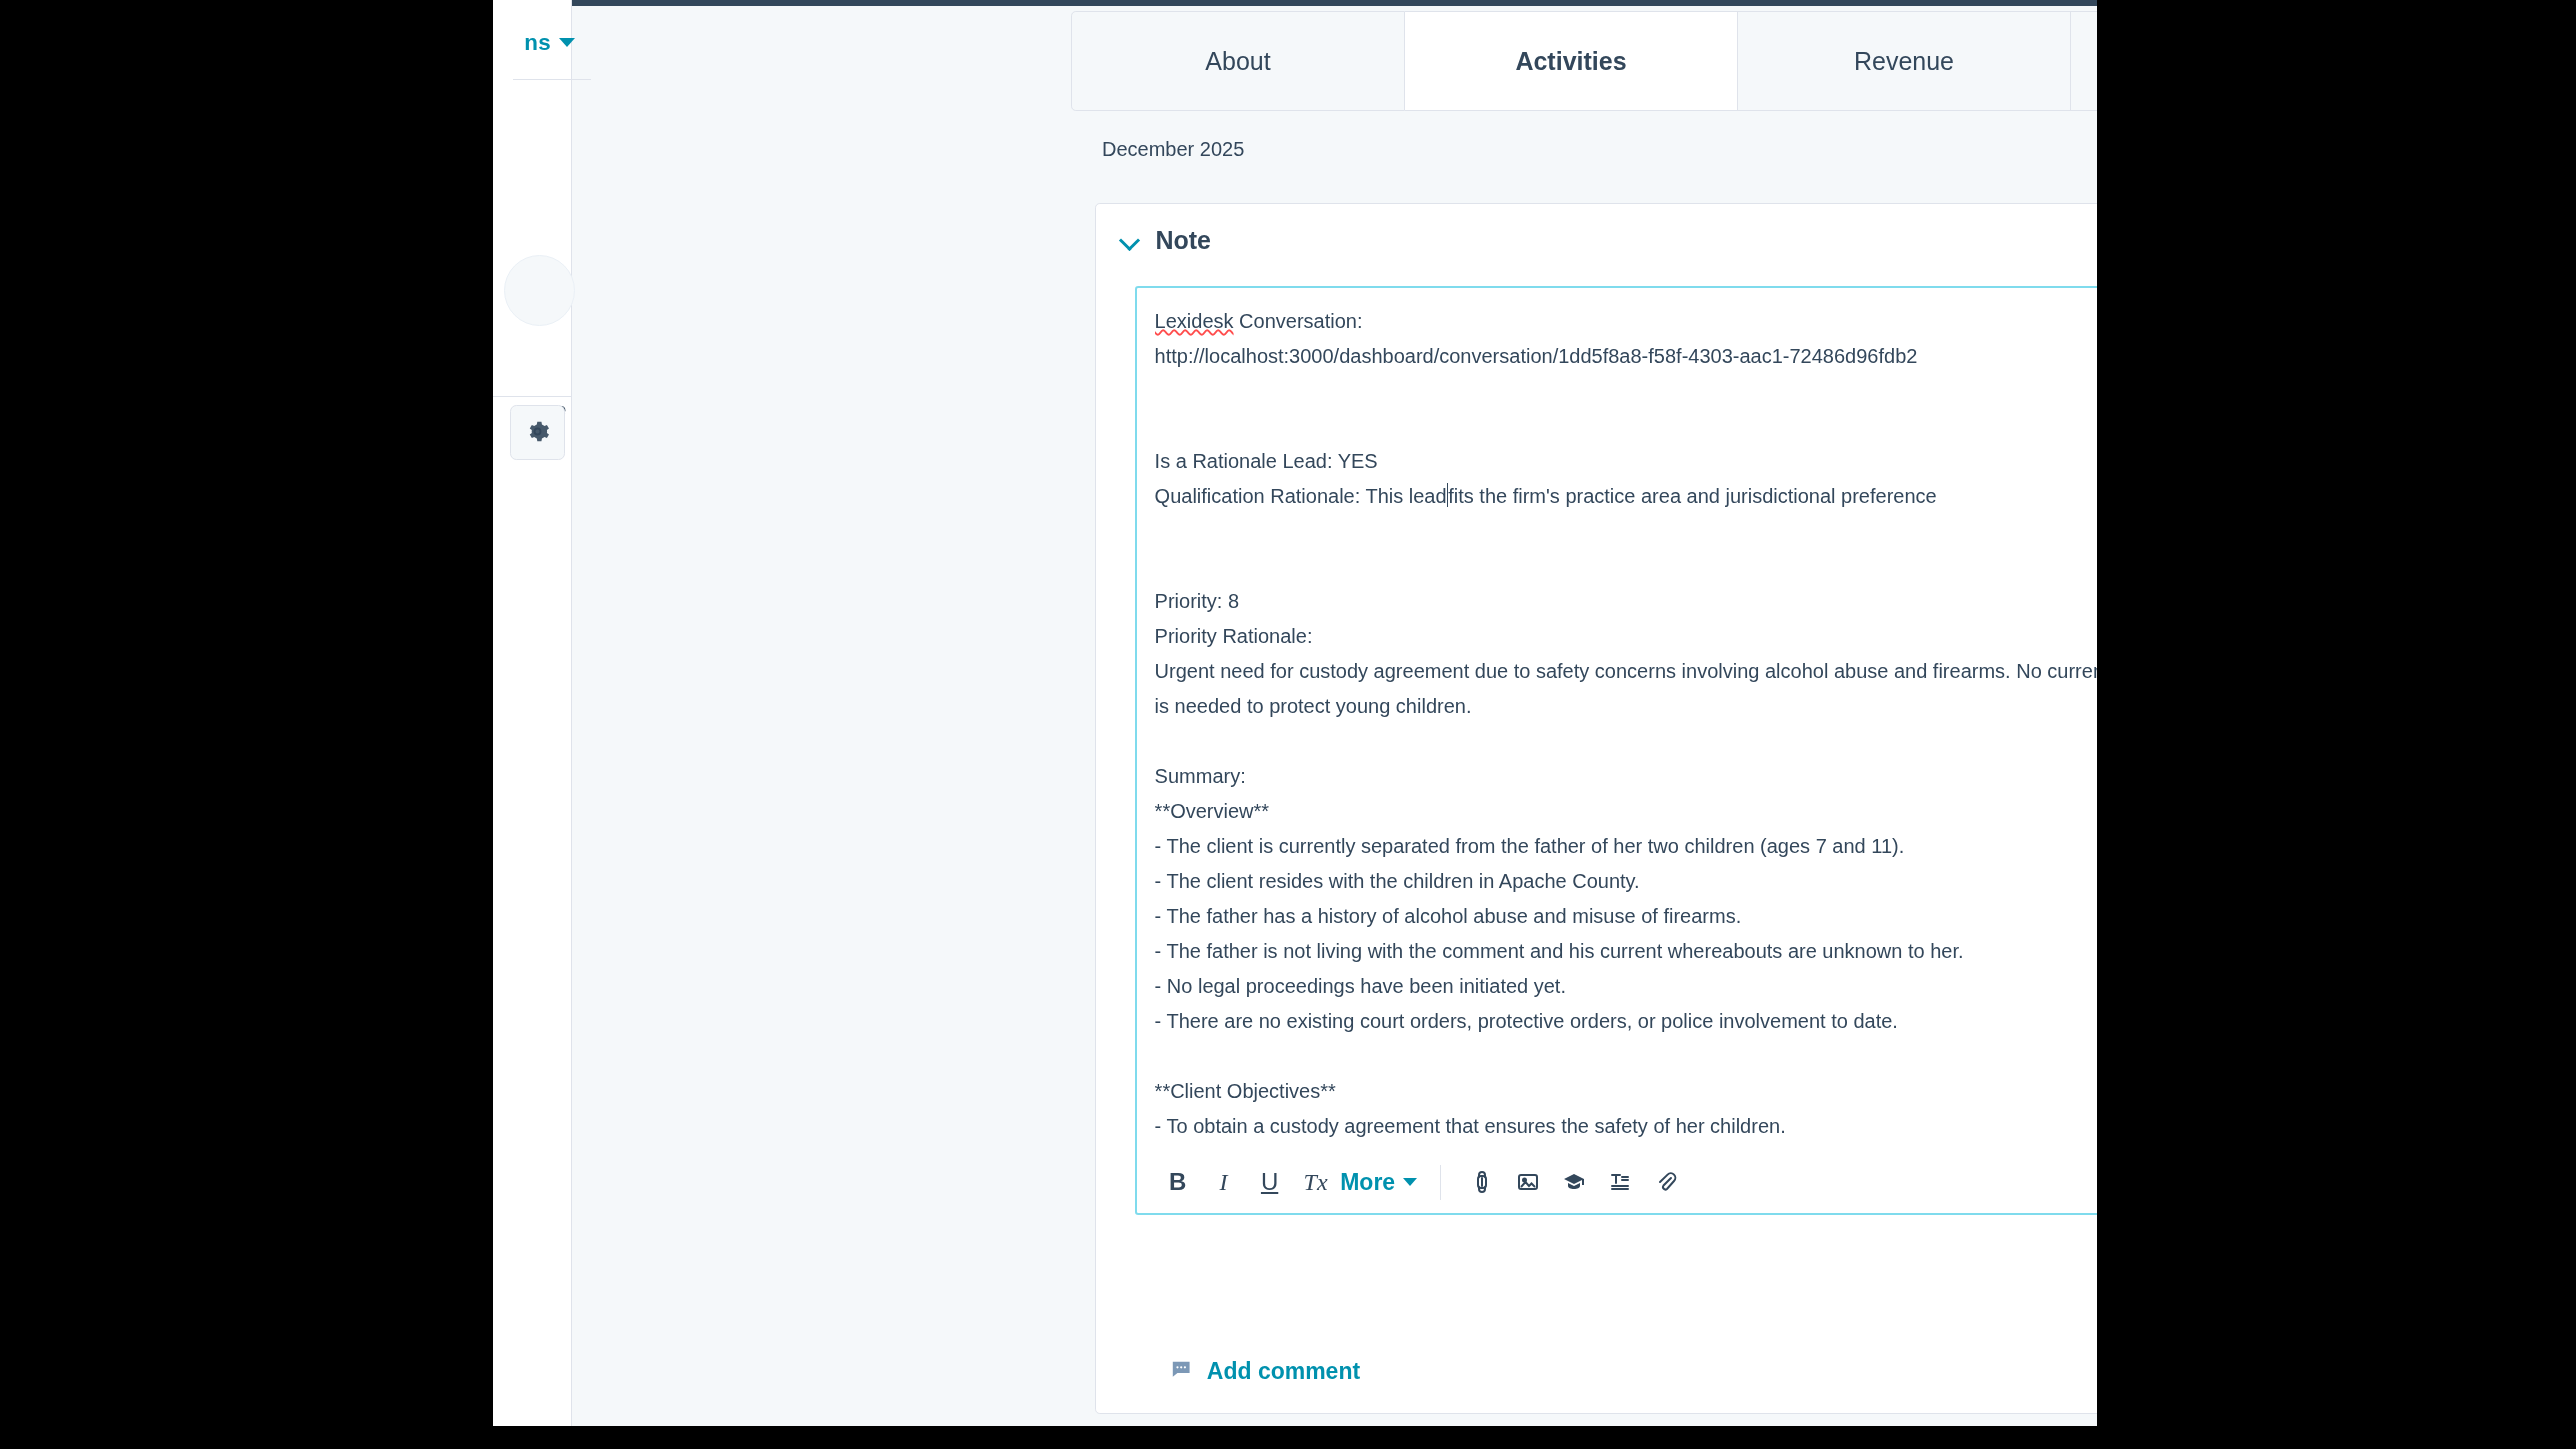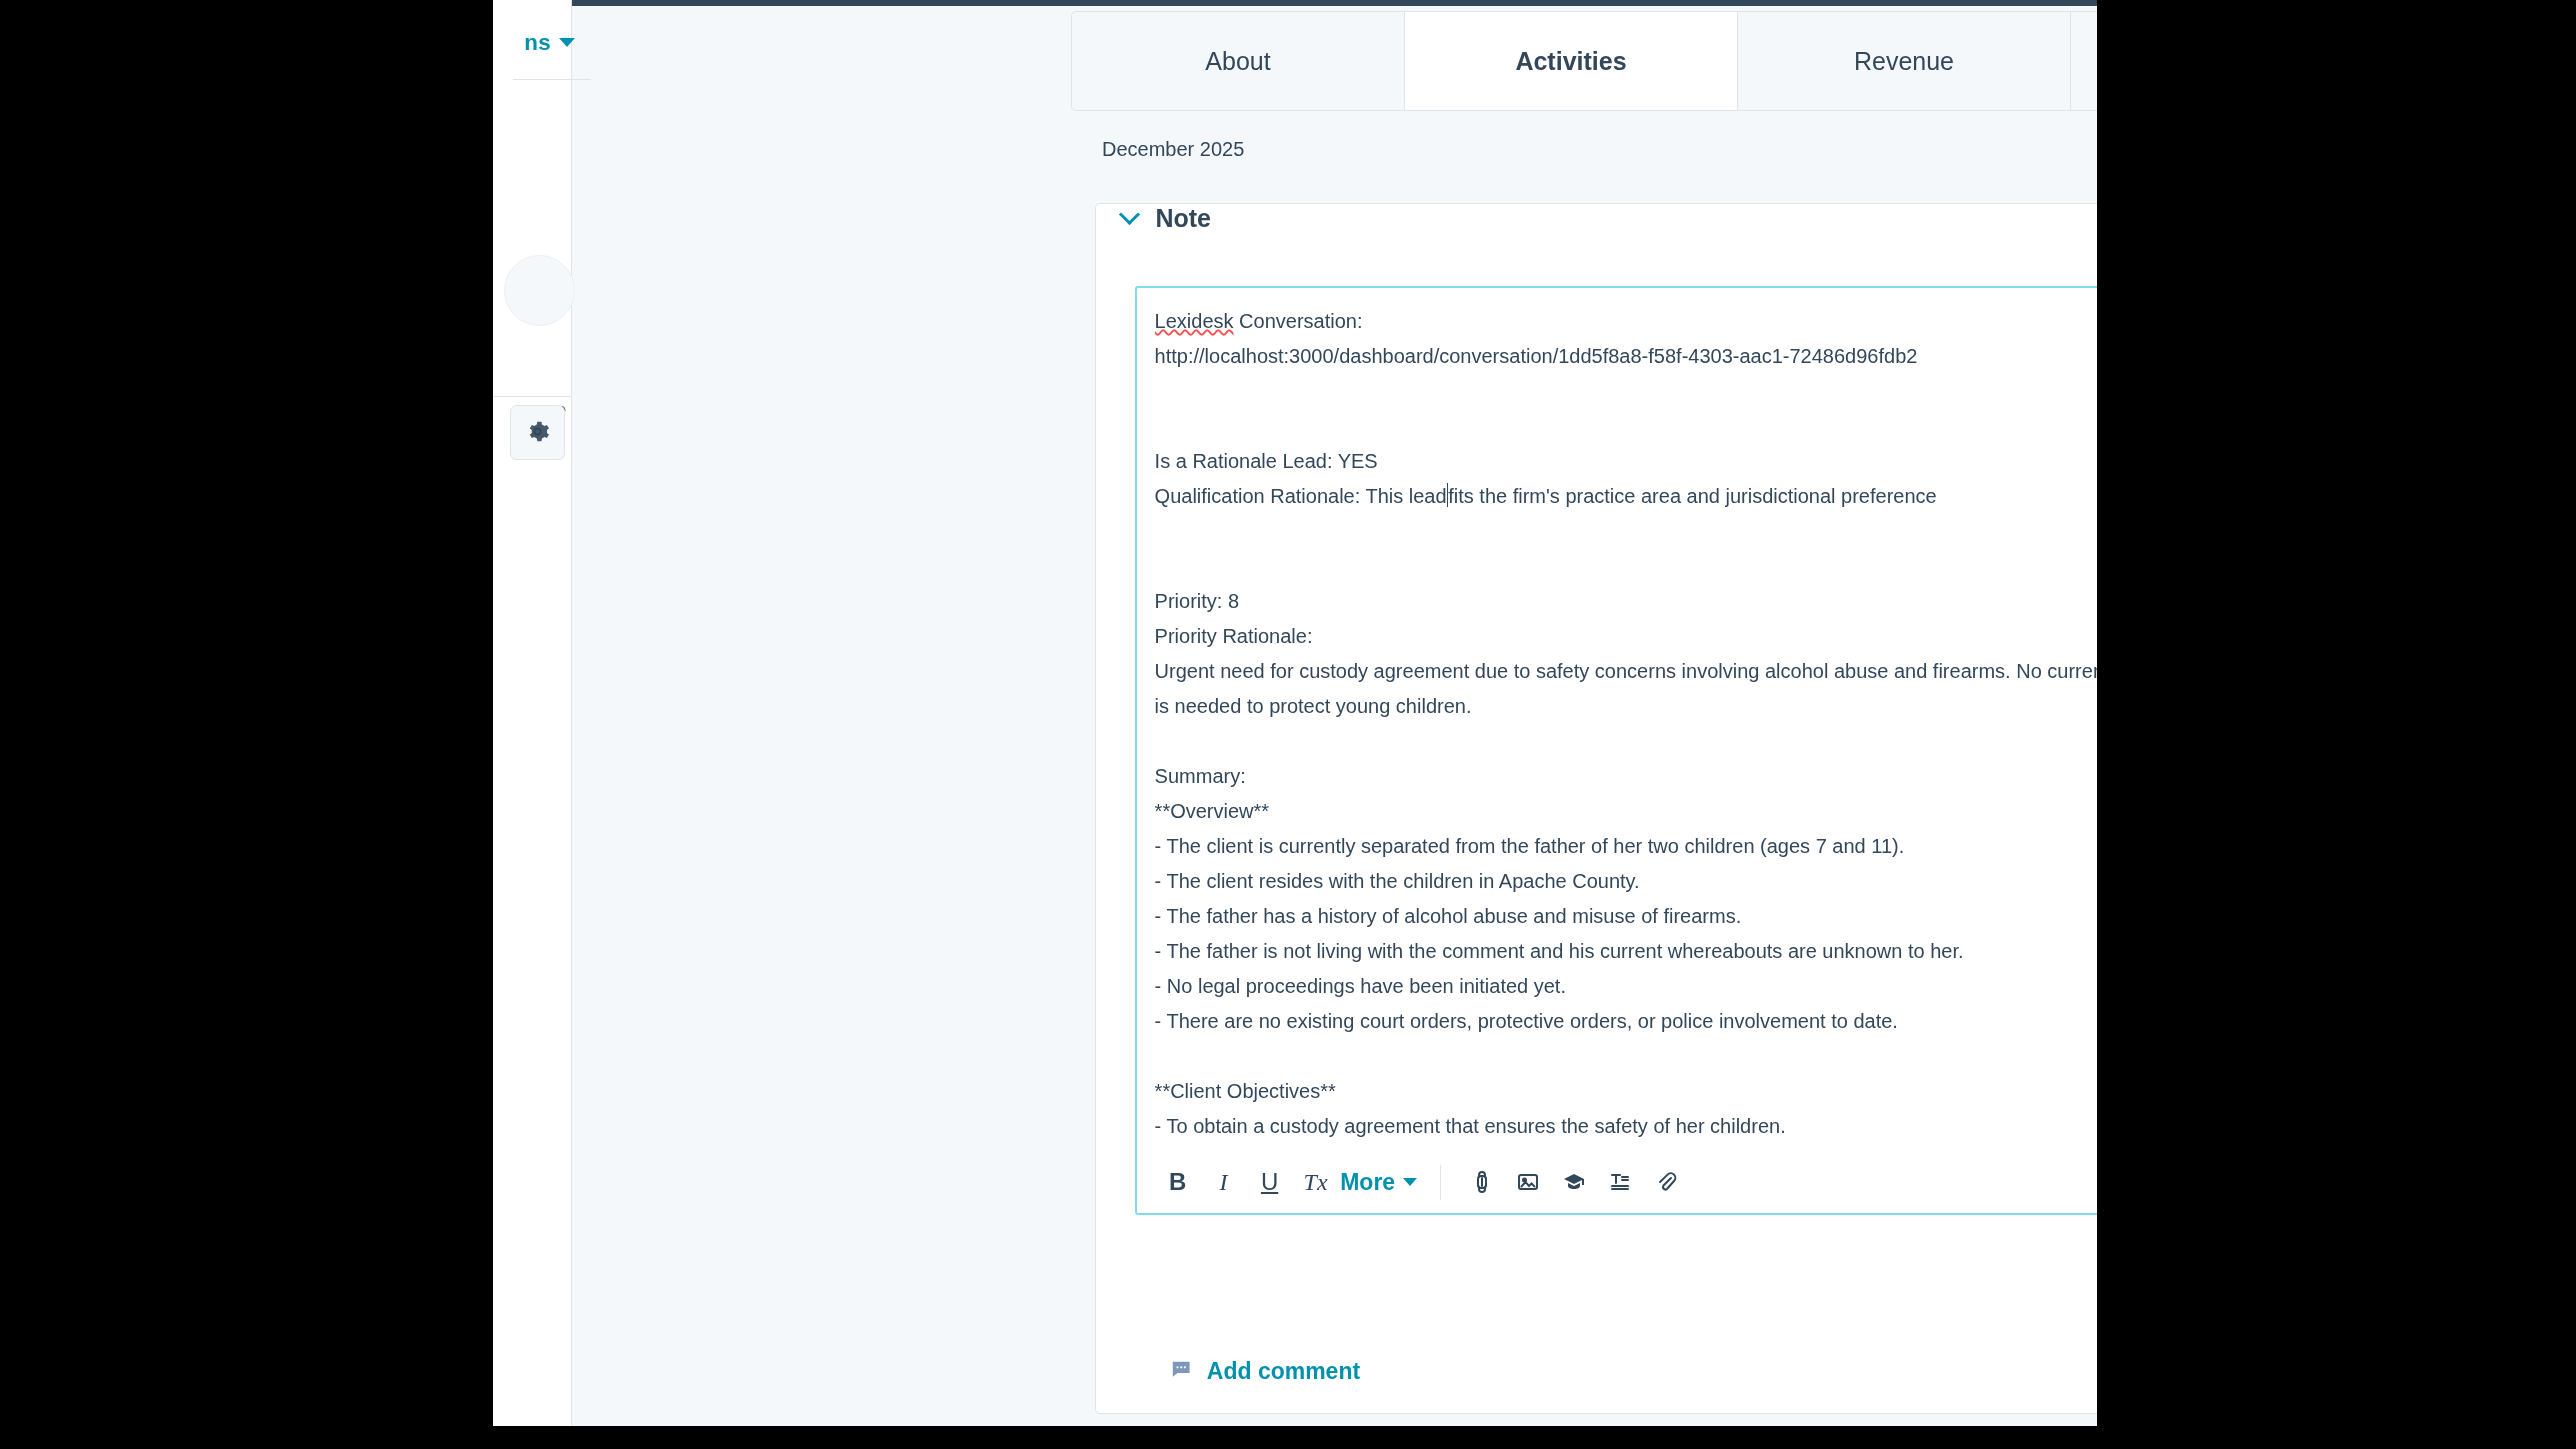--- a/index.html
+++ b/index.html
@@ -25,21 +25,21 @@
   .tab{width:332px;background:#f5f8fa;border:0.8px solid #dfe3eb;border-left:none;display:flex;align-items:center;justify-content:center;color:#33475b;font-size:25px;}
   .tab:first-child{border-left:0.8px solid #dfe3eb;border-top-left-radius:4.8px;border-bottom-left-radius:4.8px;}
   .tab:last-child{border-top-right-radius:4.8px;border-bottom-right-radius:4.8px;}
   .tab.active{background:#fff;font-weight:700;border-color:#dfe3eb;}
 
   
   .month{position:absolute;left:609px;top:138px;font-size:20px;color:#33475b;}
 
   
   .card{position:absolute;left:602px;top:203px;width:1434px;height:1211px;background:#fff;border:0.8px solid #dfe3eb;border-radius:4.8px;box-sizing:border-box;}
-  .card-hdr{position:absolute;left:0;top:0;width:1434px;height:72px;display:flex;}
+  .card-hdr{position:absolute;left:0;top:0;width:1434px;height:72px;display:flex;align-items:center;}
   .chev{margin-left:24px;width:21px;height:21px;position:relative;}
   .chev:before{content:"";position:absolute;left:1.6px;top:3.2px;width:12px;height:12px;border-left:3.2px solid #0091ae;border-bottom:3.2px solid #0091ae;transform:rotate(-45deg);}
   .note-title{margin-left:14.4px;font-size:25px;font-weight:700;color:#33475b;}
   .caret-s{width:0;height:0;border-left:7.2px solid transparent;border-right:7.2px solid transparent;border-top:8px solid #0091ae;}
 
   
   .editor{position:absolute;left:39px;top:82px;width:1309px;height:929px;border:2.4px solid #7fdbed;border-radius:3.2px;background:#fff;box-sizing:border-box;}
   .body{position:absolute;left:17.6px;top:16px;width:1266px;height:849px;overflow:hidden;}
   .ln{font-size:20px;line-height:35px;color:#33475b;white-space:pre-wrap;}
   .ln.blank{height:35px;}

